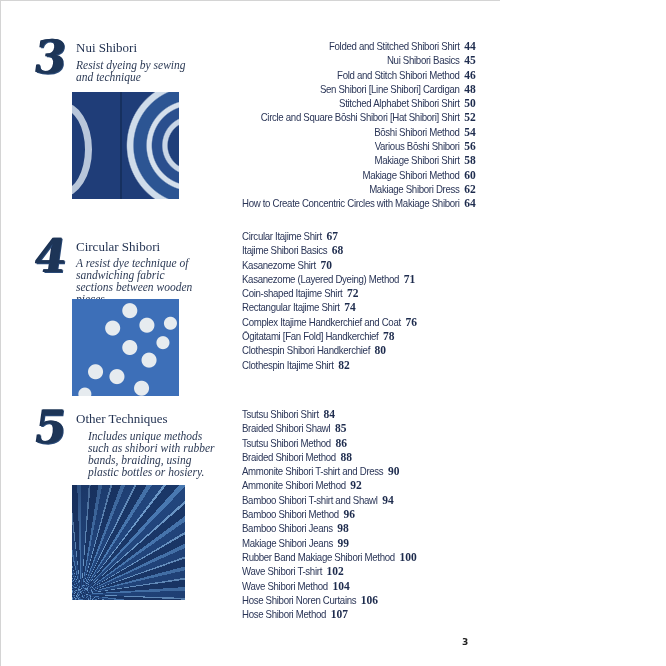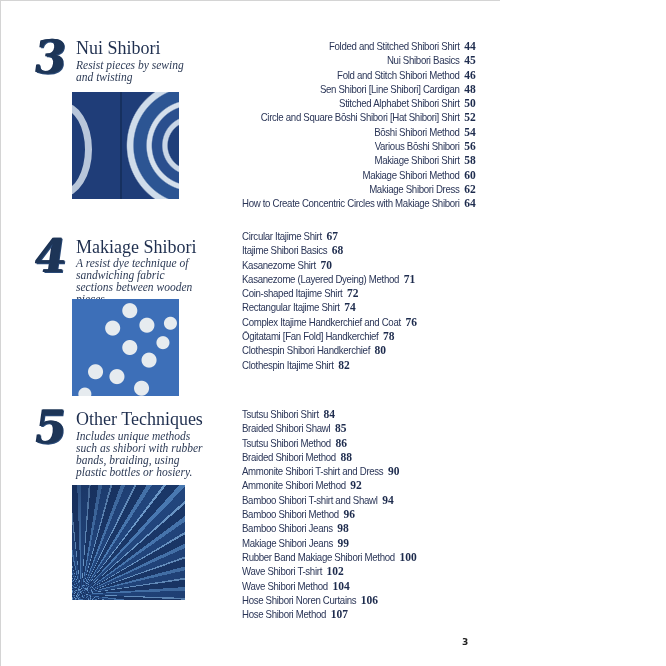--- a/index.html
+++ b/index.html
@@ -1,36 +1,36 @@
 <!DOCTYPE html>
 <html><head>
 <meta charset="utf-8">
 <style>
   html, body { margin: 0; padding: 0; background: #ffffff; }
   body { width: 666px; height: 666px; position: relative; overflow: hidden; font-family: "Liberation Sans", sans-serif; }
   .page { position: absolute; left: 0; top: 0; width: 500px; height: 666px; border-top: 1px solid #d4d4d4; border-left: 1px solid #d4d4d4; box-sizing: border-box; background: #fff; }
   .section { position: absolute; left: 0; width: 500px; }
   .chapnum { position: absolute; left: 34px; font-family: "DejaVu Serif", serif; font-weight: bold; font-size: 46px; line-height: 46px; color: #1d3557; transform: skewX(-8deg); text-shadow: 1px 1px 0 #2a4a78, -1px 0 0 #1a2f52; }
-  .title { position: absolute; left: 75px; font-family: "Liberation Serif", serif; font-size: 18px; color: #1f2f4f; line-height: 20px; white-space: nowrap; }
+  .title { position: absolute; left: 75px; font-family: "Liberation Serif", serif; font-size: 13px; color: #1f2f4f; line-height: 20px; white-space: nowrap; }
   .desc { position: absolute; left: 75px; font-family: "Liberation Serif", serif; font-style: italic; font-size: 11.5px; line-height: 12px; color: #2c3a55; width: 150px; }
   .photo { position: absolute; overflow: hidden; }
   .toc { position: absolute; left: 241px; margin: 0; padding: 0; list-style: none; }
   .toc li { font-family: "Liberation Sans", sans-serif; font-size: 10.5px; letter-spacing: -0.35px; color: #2a3557; height: 14.3px; line-height: 14.3px; white-space: nowrap; transform: scaleX(0.92); transform-origin: left center; }
   .toc li .pg { font-family: "Liberation Serif", serif; font-weight: bold; font-size: 12.5px; color: #1d2b4d; margin-left: 5px; letter-spacing: 0; }
   .pageno { position: absolute; left: 461px; top: 636px; font-family: "DejaVu Sans", sans-serif; font-weight: bold; font-size: 9px; color: #222; }
 </style>
 </head>
 <body>
 
 <div class="page">
 
   <div class="section">
     <div class="chapnum" style="top:33px;">3</div>
     <div class="title" style="top:37px;">Nui Shibori</div>
-    <div class="desc" style="top:58px; width:110px;">Resist pieces by sewing and twisting</div>
+    <div class="desc" style="top:58px; width:110px;">Resist dyeing by sewing and technique</div>
     <div class="photo" style="left:71px; top:91px; width:107px; height:107px; background: radial-gradient(circle at 112% 50%, #1f3f7a 0 18%, #c9d6e6 19% 22%, #2a4f8e 23% 30%, #d5e0ec 31% 34%, #2c5593 35% 44%, #cfdcea 45% 49%, #1f3d78 50% 100%); ">
       <div style="position:absolute; left:-40px; top:10px; width:60px; height:95px; border-radius:50%; border:7px solid #c9d5e4; box-sizing:border-box; opacity:0.9;"></div>
       <div style="position:absolute; left:48px; top:0; width:2px; height:107px; background:#16305f;"></div>
     </div>
     <ul class="toc" style="top:38px;text-align:right;">
       <li><span>Folded and Stitched Shibori Shirt</span><span class="pg">44</span></li>
       <li><span>Nui Shibori Basics</span><span class="pg">45</span></li>
       <li><span>Fold and Stitch Shibori Method</span><span class="pg">46</span></li>
       <li><span>Sen Shibori [Line Shibori] Cardigan</span><span class="pg">48</span></li>
       <li><span>Stitched Alphabet Shibori Shirt</span><span class="pg">50</span></li>
@@ -39,21 +39,21 @@
       <li><span>Various Bōshi Shibori</span><span class="pg">56</span></li>
       <li><span>Makiage Shibori Shirt</span><span class="pg">58</span></li>
       <li><span>Makiage Shibori Method</span><span class="pg">60</span></li>
       <li><span>Makiage Shibori Dress</span><span class="pg">62</span></li>
       <li><span>How to Create Concentric Circles with Makiage Shibori</span><span class="pg">64</span></li>
     </ul>
   </div>
 
   <div class="section">
     <div class="chapnum" style="top:232px;">4</div>
-    <div class="title" style="top:236px;">Makiage Shibori</div>
+    <div class="title" style="top:236px;">Circular Shibori</div>
     <div class="desc" style="top:256px; width:125px;">A resist dye technique of sandwiching fabric sections between wooden pieces</div>
     <div class="photo" style="left:71px; top:298px; width:107px; height:97px; background:#3d6fb8;">
       <div style="position:absolute; inset:0; background:
         radial-gradient(circle at 54% 12%, #e6ebef 0 7px, transparent 8px),
         radial-gradient(circle at 70% 27%, #e6ebef 0 7px, transparent 8px),
         radial-gradient(circle at 38% 30%, #e6ebef 0 7px, transparent 8px),
         radial-gradient(circle at 54% 50%, #e6ebef 0 7px, transparent 8px),
         radial-gradient(circle at 22% 75%, #e6ebef 0 7px, transparent 8px),
         radial-gradient(circle at 72% 63%, #e6ebef 0 7px, transparent 8px),
         radial-gradient(circle at 42% 80%, #e6ebef 0 7px, transparent 8px),
@@ -72,21 +72,21 @@
       <li><span>Complex Itajime Handkerchief and Coat</span><span class="pg">76</span></li>
       <li><span>Ōgitatami [Fan Fold] Handkerchief</span><span class="pg">78</span></li>
       <li><span>Clothespin Shibori Handkerchief</span><span class="pg">80</span></li>
       <li><span>Clothespin Itajime Shirt</span><span class="pg">82</span></li>
     </ul>
   </div>
 
   <div class="section">
     <div class="chapnum" style="top:403px;">5</div>
     <div class="title" style="top:408px;">Other Techniques</div>
-    <div class="desc" style="top:429px; width:130px;">Includes unique methods such as shibori with rubber bands, braiding, using plastic bottles or hosiery.</div>
+    <div class="desc" style="top:429px; width:130px;margin-left:12px;">Includes unique methods such as shibori with rubber bands, braiding, using plastic bottles or hosiery.</div>
     <div class="photo" style="left:71px; top:484px; width:113px; height:115px; background:
       repeating-conic-gradient(from 200deg at 8% 95%, #1a3768 0deg 4deg, #4a7ab3 4deg 6deg, #22467e 6deg 10deg, #6e9bcb 10deg 11deg);">
       <div style="position:absolute; inset:0; background: linear-gradient(135deg, rgba(20,40,80,0.55) 0%, rgba(20,40,80,0) 45%, rgba(20,40,80,0.25) 100%);"></div>
     </div>
     <ul class="toc" style="top:406px;">
       <li><span>Tsutsu Shibori Shirt</span><span class="pg">84</span></li>
       <li><span>Braided Shibori Shawl</span><span class="pg">85</span></li>
       <li><span>Tsutsu Shibori Method</span><span class="pg">86</span></li>
       <li><span>Braided Shibori Method</span><span class="pg">88</span></li>
       <li><span>Ammonite Shibori T-shirt and Dress</span><span class="pg">90</span></li>

